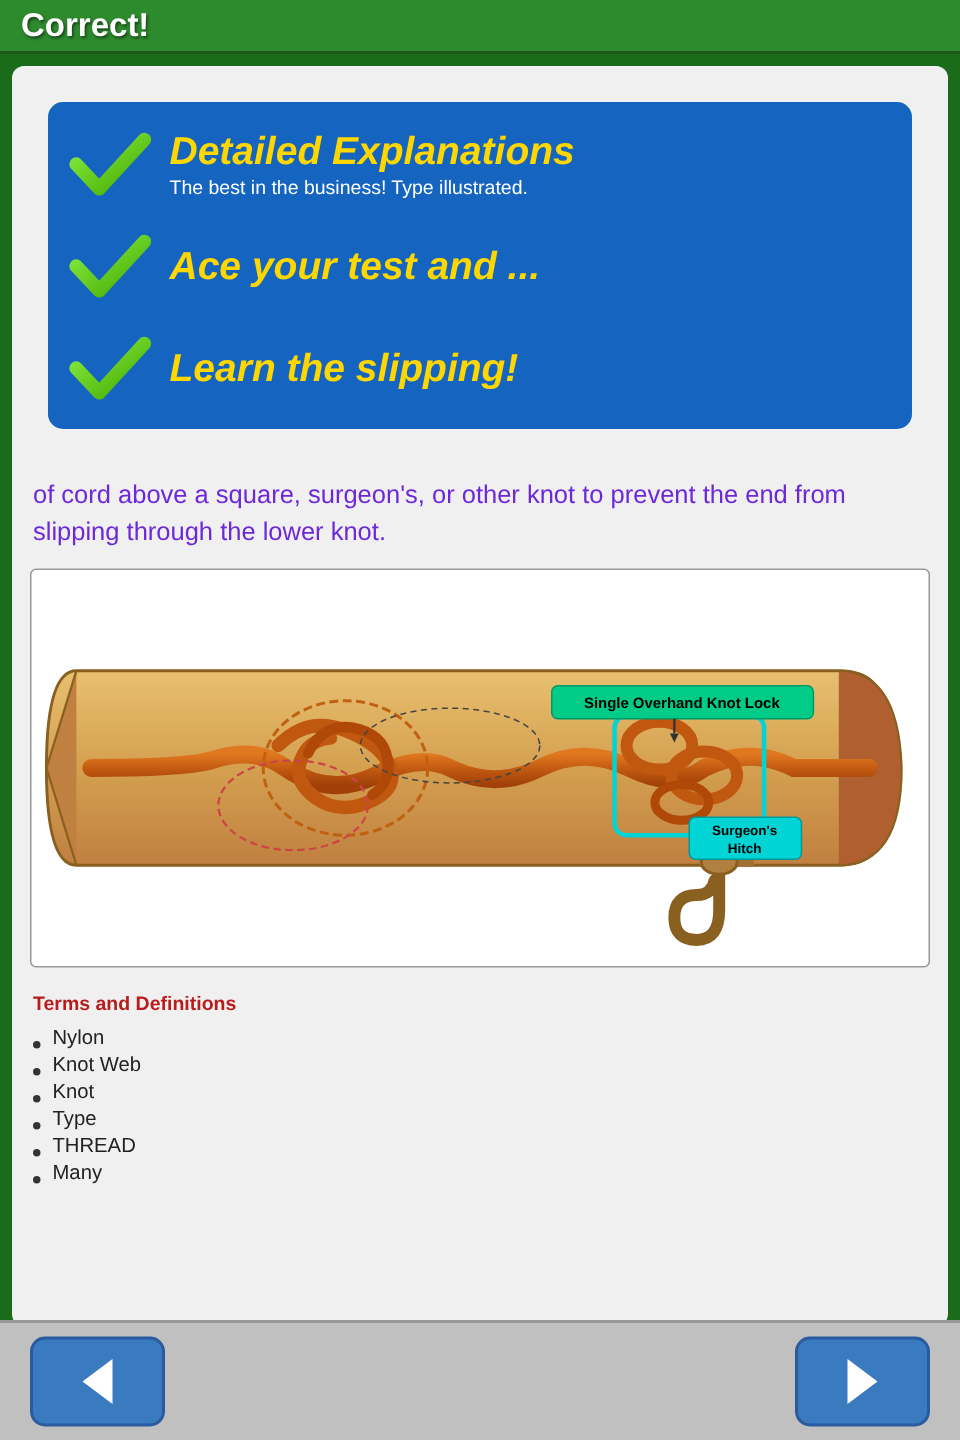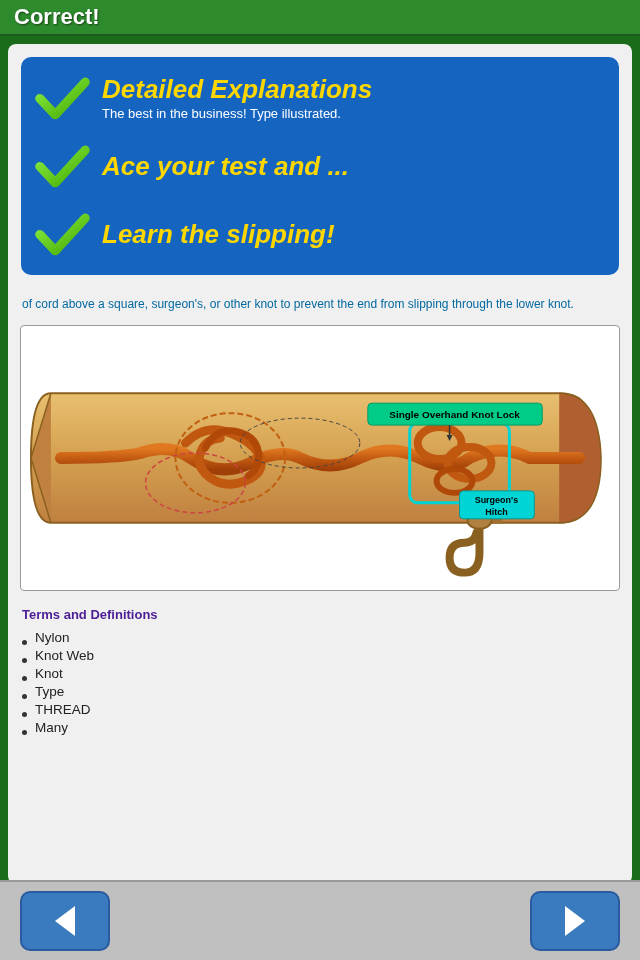--- a/index.html
+++ b/index.html
@@ -31,21 +31,21 @@
       margin: 8px;
       border-radius: 8px;
       height: 840px;
       overflow: hidden;
       position: relative;
     }
 
     
     #promo-banner {
       background: #1565c0;
-      margin: 13px;
+      margin: 24px;
       border-radius: 10px;
       padding: 16px 14px;
       position: relative;
       z-index: 10;
     }
 
     .promo-item {
       display: flex;
       align-items: center;
       margin-bottom: 18px;
@@ -79,22 +79,22 @@
       font-size: 13px;
       margin-top: 2px;
     }
 
     
     #explanation-section {
       padding: 8px 14px 6px 14px;
     }
 
     #explanation-text {
-      font-size: 12px;
-      color: #0369a1;
+      font-size: 17px;
+      color: #6d28d9;
       line-height: 1.45;
     }
 
     
     #diagram-container {
       margin: 6px 12px;
       border: 1.5px solid #999;
       background: #fff;
       border-radius: 4px;
       height: 266px;
@@ -103,21 +103,21 @@
     }
 
     
     #terms-section {
       padding: 10px 14px 6px 14px;
     }
 
     #terms-title {
       font-size: 13px;
       font-weight: bold;
-      color: #4c1d95;
+      color: #b91c1c;
       margin-bottom: 6px;
     }
 
     .term-item {
       font-size: 13.5px;
       color: #222;
       padding: 1.5px 0;
       display: flex;
       align-items: flex-end;
     }

